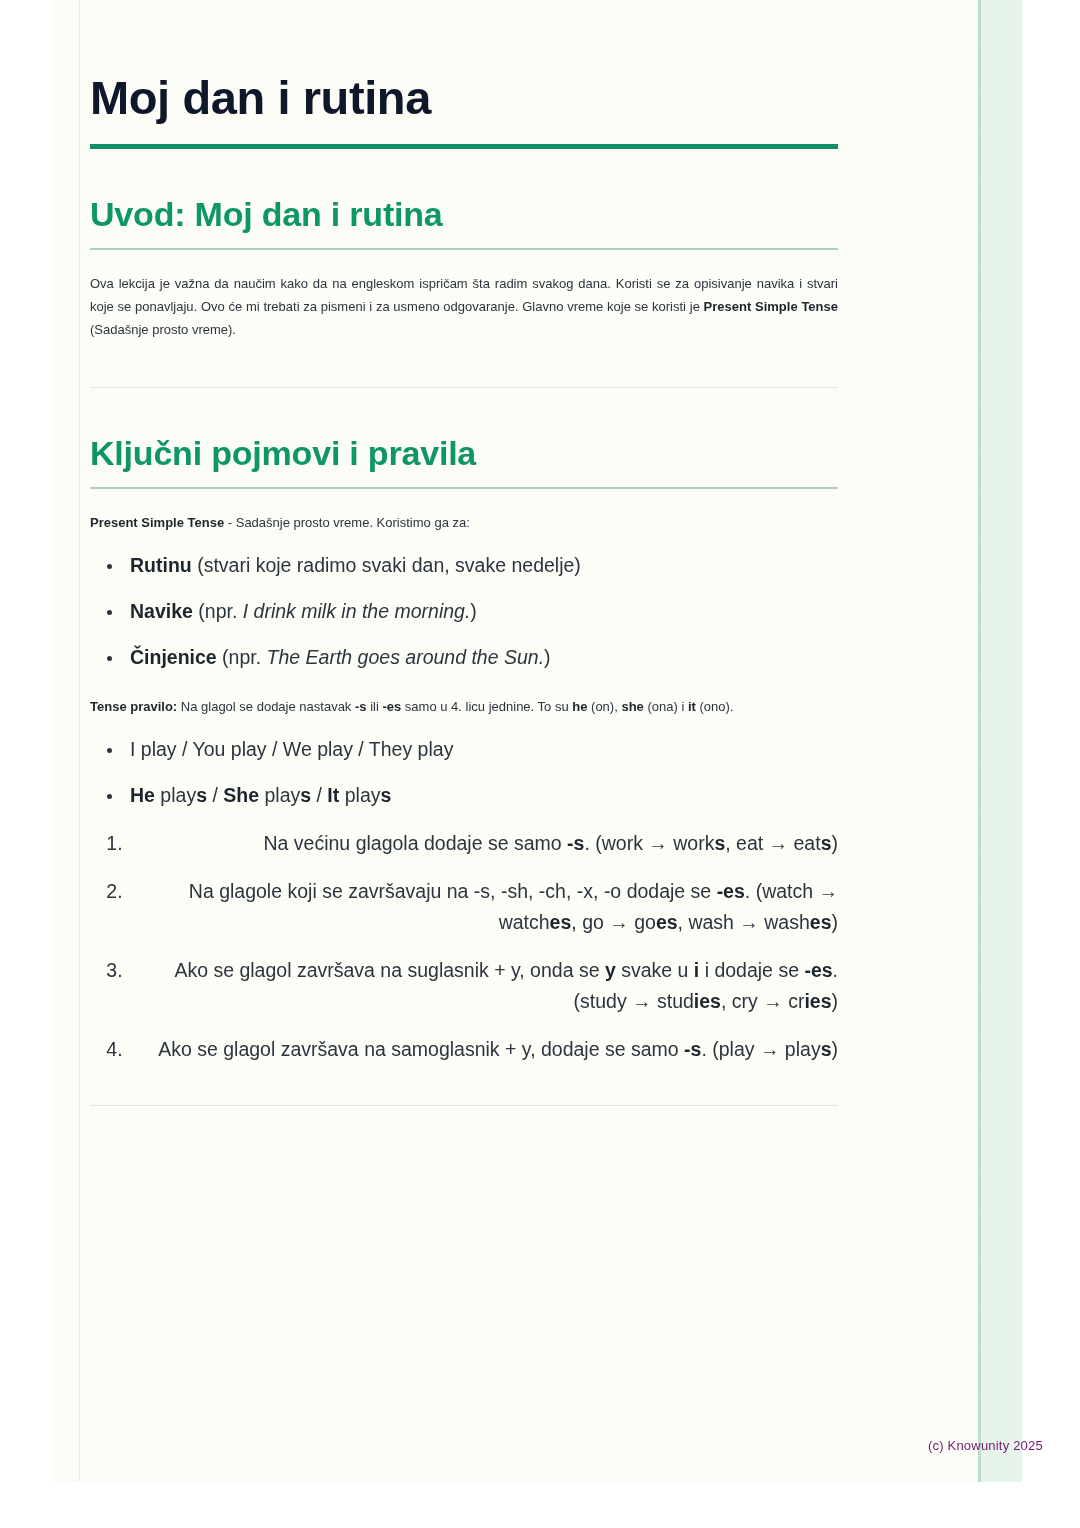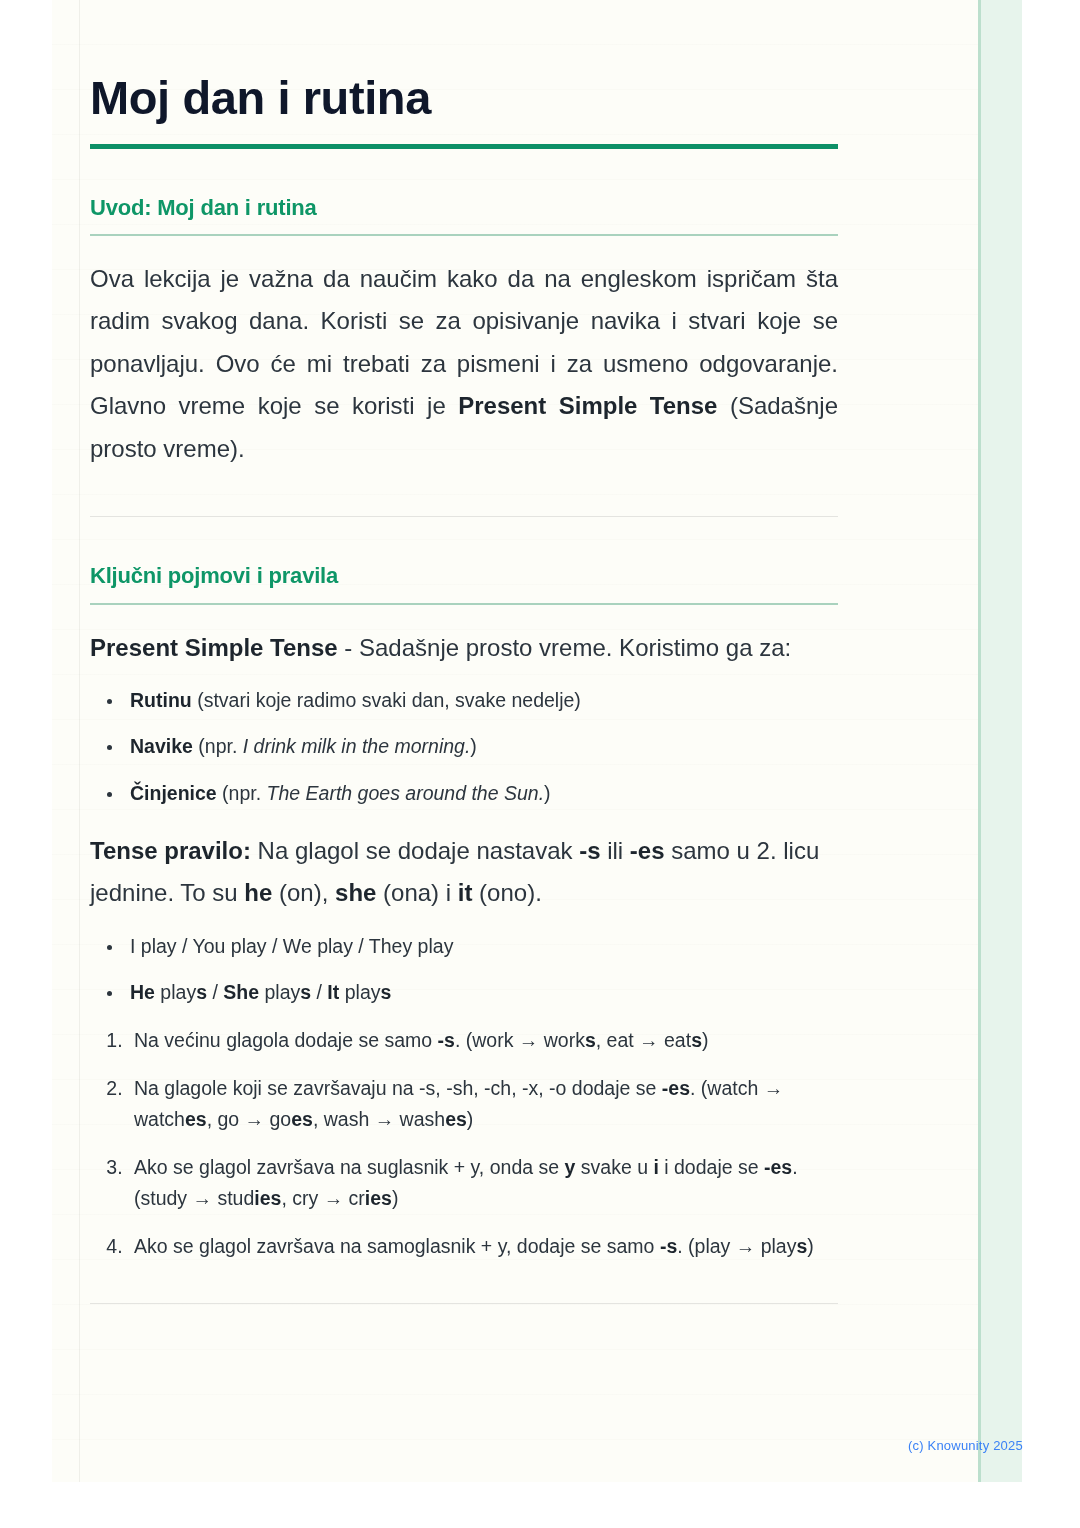--- a/index.html
+++ b/index.html
@@ -88,39 +88,39 @@
   .title-rule {
     margin-top: 20px;
     height: 5px;
     background: #0d9067;
     width: 100%;
   }
 
   
   .section-h2 {
     margin: 0;
-    font-size: 22px;
+    font-size: 34px;
     font-weight: 700;
     color: #0e9667;
     letter-spacing: -0.2px;
     line-height: 1.15;
   }
   .h2-block {
     margin-top: 46px;
   }
   .h2-rule {
     margin-top: 14px;
     height: 2px;
     background: #a9d2be;
     width: 100%;
   }
 
   
   p.body-par {
-    font-size: 24px;
+    font-size: 13px;
     line-height: 1.77;
     margin: 22px 0 0 0;
     color: #2c353e;
     text-align: justify;
   }
   p.body-par.tight {
     text-align: left;
   }
 
   strong { font-weight: 700; color: #1d252d; }
@@ -139,20 +139,21 @@
     margin-bottom: 16px;
     padding-left: 6px;
   }
   ul.bullets li::marker { font-size: 17px; }
   ul.bullets li:last-child { margin-bottom: 0; }
 
   ol.rules {
     margin: 18px 0 0 0;
     padding-left: 38px;
     list-style: decimal;
+    text-align: right;
   }
   ol.rules li {
     font-size: 19.5px;
     line-height: 1.62;
     color: #2c353e;
     margin-bottom: 16px;
     padding-left: 6px;
   }
   ol.rules li:last-child { margin-bottom: 13px; }
 
@@ -161,24 +162,24 @@
     height: 1px;
     background: #e4e4e0;
     margin-top: 46px;
     width: 100%;
   }
   .soft-divider.bottom { margin-top: 40px; }
 
   
   .footer-credit {
     position: absolute;
-    left: 856px;
+    left: 876px;
     top: 1438px;
     font-size: 13px;
-    color: #3b82f6;
+    color: #701a75;
     letter-spacing: 0.2px;
     white-space: nowrap;
   }
 </style>
 </head>
 <body>
 
 <div class="page-sheet">
 
   <div class="ruled-texture"></div>
@@ -204,21 +205,21 @@
       <div class="h2-rule"></div>
 
       <p class="body-par tight"><strong>Present Simple Tense</strong><span> - Sadašnje prosto vreme. Koristimo ga za:</span></p>
 
       <ul class="bullets">
         <li><strong>Rutinu</strong><span> (stvari koje radimo svaki dan, svake nedelje)</span><em></em><span></span></li>
         <li><strong>Navike</strong><span> (npr. </span><em>I drink milk in the morning.</em><span>)</span></li>
         <li><strong>Činjenice</strong><span> (npr. </span><em>The Earth goes around the Sun.</em><span>)</span></li>
       </ul>
 
-      <p class="body-par tight"><strong>Tense pravilo:</strong><span> Na glagol se dodaje nastavak </span><strong>-s</strong><span> ili </span><strong>-es</strong><span> samo u 2. licu jednine. To su </span><strong>he</strong><span> (on), </span><strong>she</strong><span> (ona) i </span><strong>it</strong><span> (ono).</span></p>
+      <p class="body-par tight"><strong>Tense pravilo:</strong><span> Na glagol se dodaje nastavak </span><strong>-s</strong><span> ili </span><strong>-es</strong><span> samo u 4. licu jednine. To su </span><strong>he</strong><span> (on), </span><strong>she</strong><span> (ona) i </span><strong>it</strong><span> (ono).</span></p>
 
       <ul class="bullets">
         <li><span>I play / You play / We play / They play</span></li>
         <li><strong>He</strong><span> play</span><strong>s</strong><span> / </span><strong>She</strong><span> play</span><strong>s</strong><span> / </span><strong>It</strong><span> play</span><strong>s</strong></li>
       </ul>
 
 
       <ol class="rules">
         <li><span>Na većinu glagola dodaje se samo </span><strong>-s</strong><span>. (work → work</span><strong>s</strong><span>, eat → eat</span><strong>s</strong><span>)</span></li>
 

